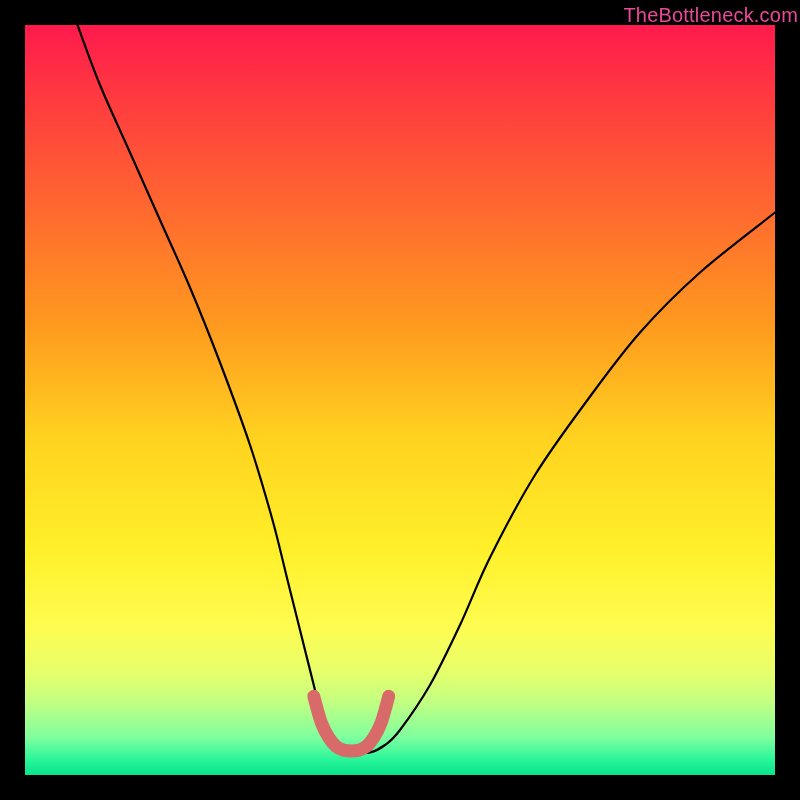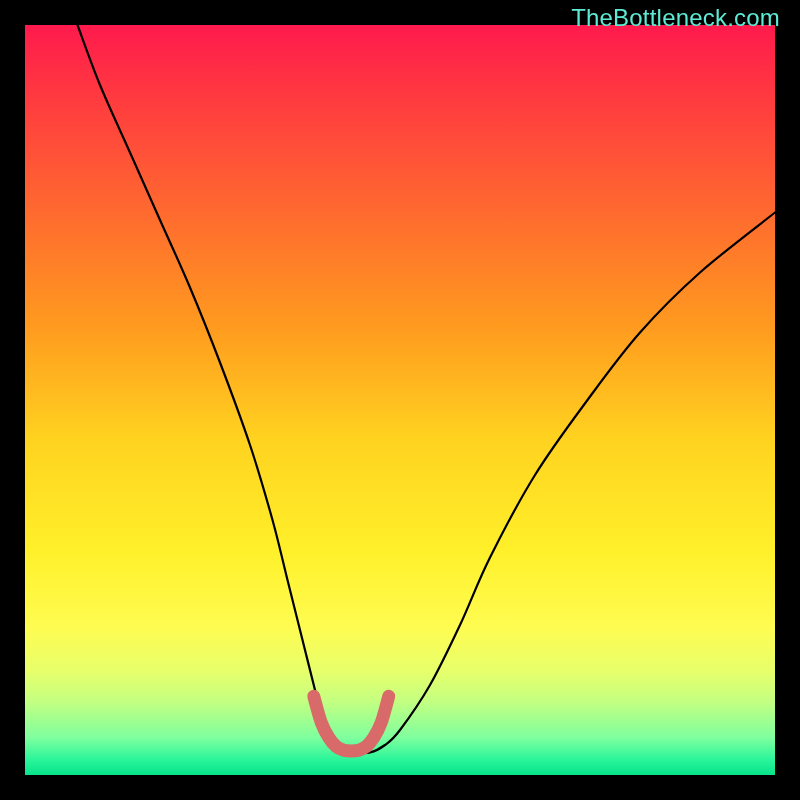--- a/index.html
+++ b/index.html
@@ -37,23 +37,23 @@
       #e8ff6a 86%,
       #c6ff80 90%,
       #7fff9e 95%,
       #29f59a 98%,
       #08e38a 100%
     );
   }
   .watermark {
     position: absolute;
     top: 4px;
-    right: 20px;
-    color: #5eead4;
-    font-size: 24px;
+    right: 2px;
+    color: #ec4899;
+    font-size: 20px;
     font-weight: 500;
     letter-spacing: 0.2px;
     user-select: none;
   }
   svg.curve {
     position: absolute;
     top: 25px;
     left: 25px;
     width: 750px;
     height: 750px;

